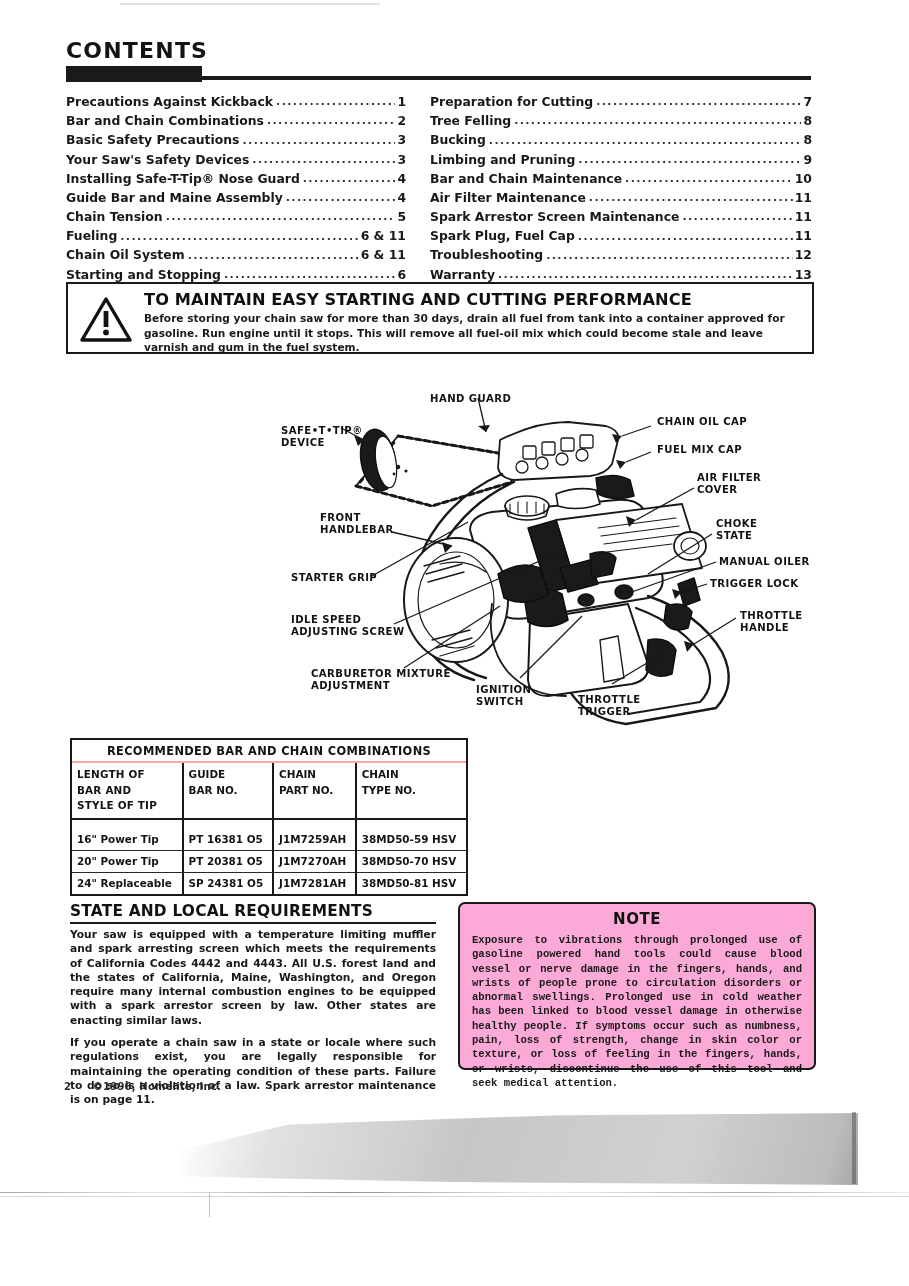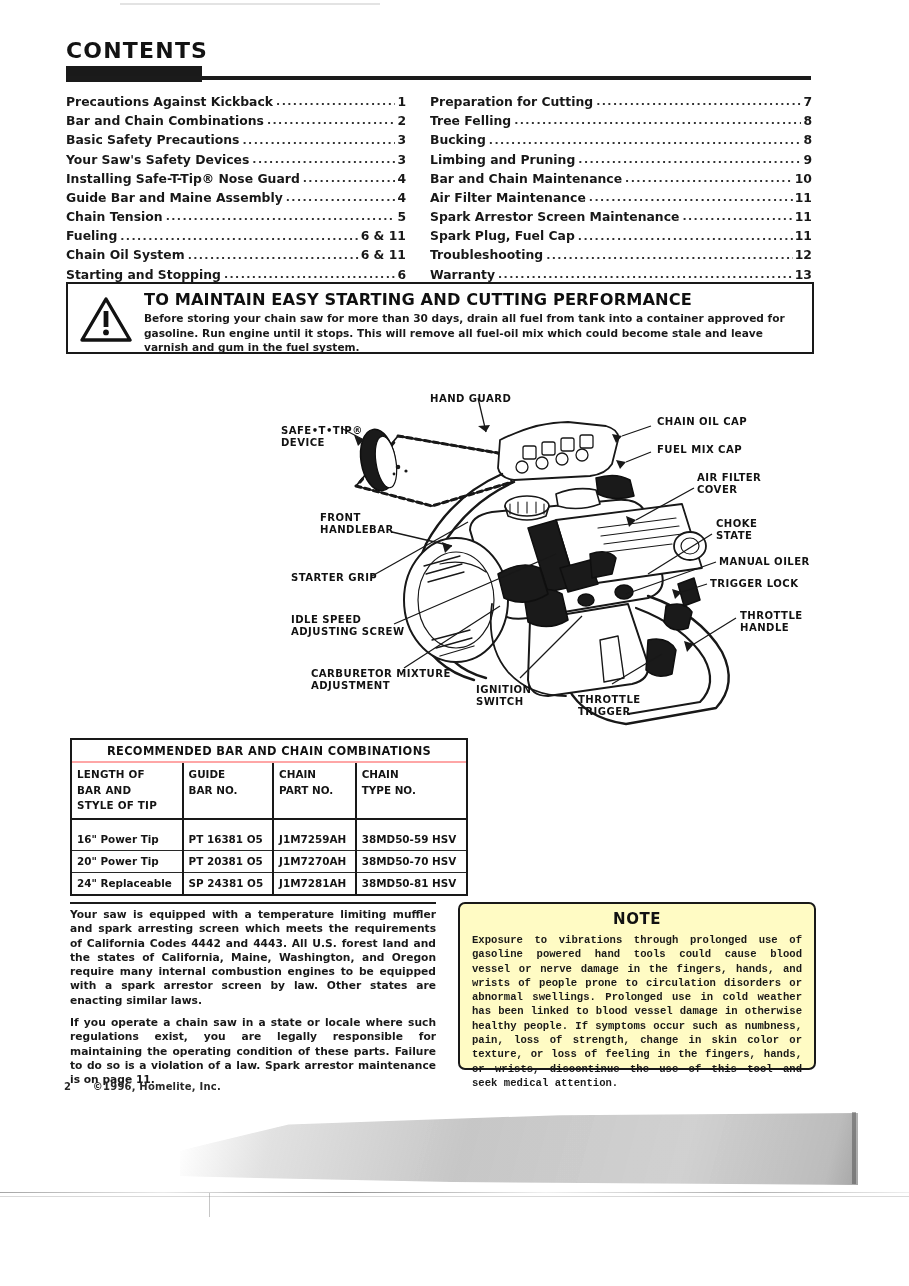--- a/index.html
+++ b/index.html
@@ -234,21 +234,21 @@
   
   .note-box {
     position: absolute;
     left: 458px;
     top: 902px;
     width: 358px;
     height: 168px;
     border: 2px solid #1b1b1b;
     border-radius: 7px;
     box-sizing: border-box;
-    background: #fef9c3;
+    background: #f9a8d4;
     padding: 6px 12px 8px;
   }
   .note-title {
     text-align: center;
     font-size: 15px;
     font-weight: bold;
     letter-spacing: 0.5px;
     font-family: "DejaVu Sans", sans-serif;
     color: #141414;
     padding-bottom: 5px;
@@ -646,20 +646,21 @@
             <td>24"  Replaceable</td>
             <td>SP 24381 O5</td>
             <td>J1M7281AH</td>
             <td>38MD50-81 HSV</td>
           </tr>
         </tbody>
     </table>
   </div>
 
   <div class="state-sec">
+    <div class="state-title">STATE AND LOCAL REQUIREMENTS</div>
     <div class="state-rule"></div>
     <div id="state-paras">
         <p class="state-p">Your saw is equipped with a temperature limiting muffler and spark arresting screen which meets the requirements of California Codes 4442 and 4443. All U.S. forest land and the states of California, Maine, Washington, and Oregon require many internal combustion engines to be equipped with a spark arrestor screen by law.  Other states are enacting similar laws.</p>
         <p class="state-p">If you operate a chain saw in a state or locale where such regulations exist, you are legally responsible for maintaining the operating condition of these parts.  Failure to do so is a violation of a law.  Spark arrestor maintenance is on page 11.</p>
       </div>
   </div>
 
   <div class="note-box">
     <div class="note-title">NOTE</div>
     <div class="note-body">Exposure to vibrations through prolonged use of gasoline powered hand tools could cause blood vessel or nerve damage in the fingers, hands, and wrists of people prone to circulation disorders or abnormal swellings. Prolonged use in cold weather has been linked to blood vessel damage in otherwise healthy people.  If symptoms occur such as numbness, pain, loss of strength, change in skin color or texture, or loss of feeling in the fingers, hands, or wrists, discontinue the use of this tool and seek medical attention.</div>

